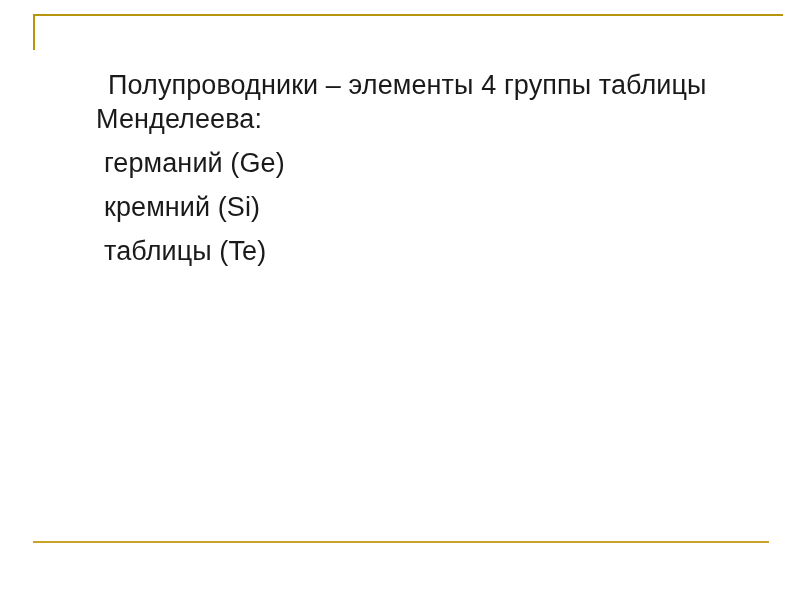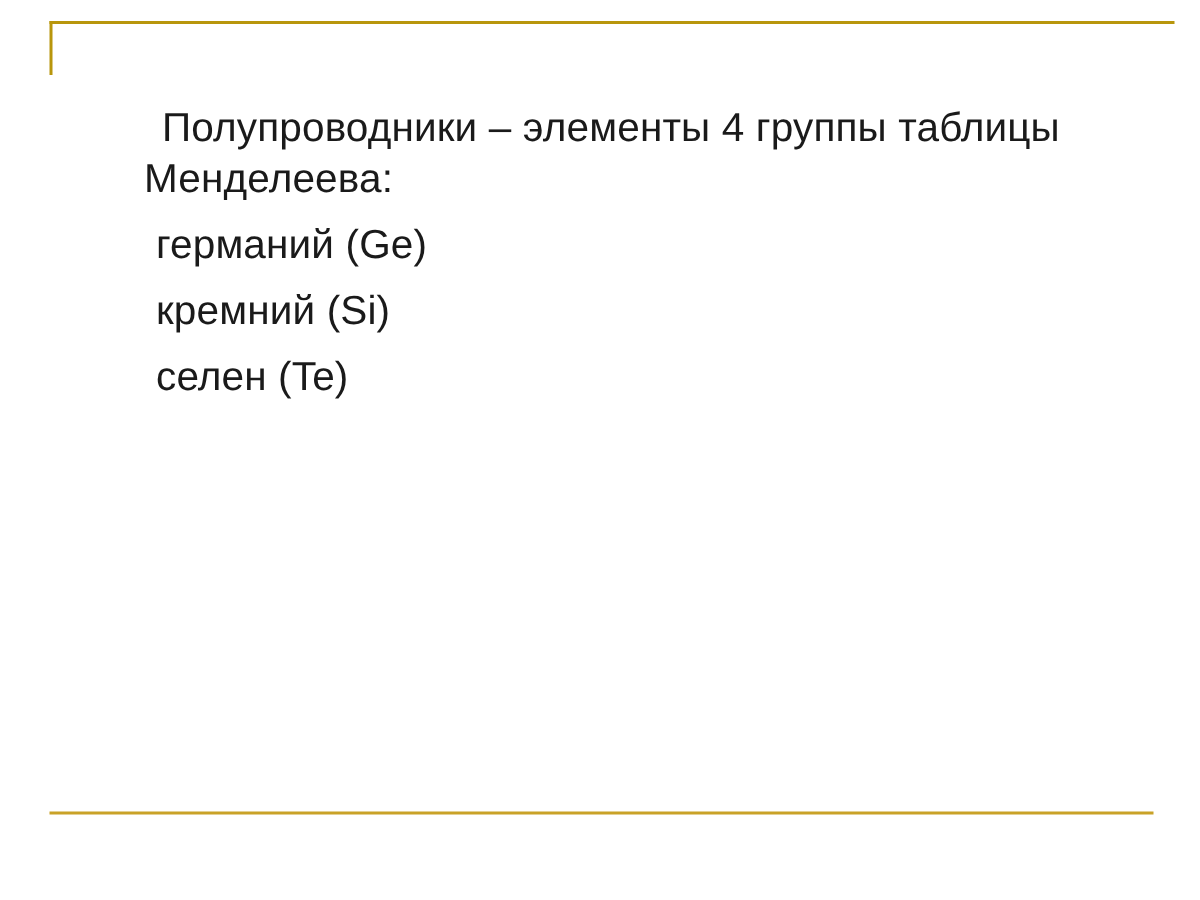--- a/index.html
+++ b/index.html
@@ -72,16 +72,16 @@
 <div class="slide">
 
   <div class="line-top"></div>
   <div class="line-left"></div>
   <div class="line-bottom"></div>
 
   <div class="content">
     <p class="para title-para">Полупроводники – элементы 4 группы таблицы Менделеева:</p>
     <p class="para item">германий (Ge)</p>
     <p class="para item">кремний (Si)</p>
-    <p class="para item">селен (Te)</p>
+    <p class="para item">таблицы (Te)</p>
   </div>
 
 </div>
 
 </body></html>

